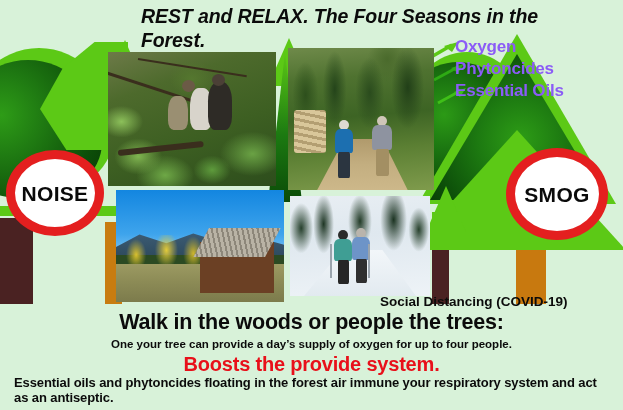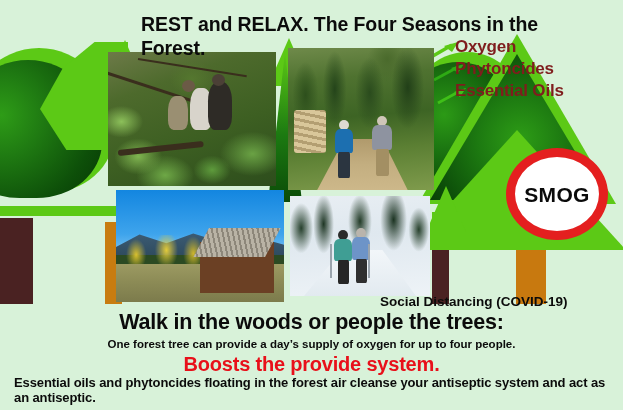--- a/index.html
+++ b/index.html
@@ -174,27 +174,28 @@
   .sign span {
     font-weight:bold; color:#0a0a0a; letter-spacing:.3px; line-height:1;
   }
   .sign-noise { left:6px;  top:150px; width:98px; height:86px; }
   .sign-noise span { font-size:21px; }
   .sign-smog  { left:506px;top:148px; width:102px; height:92px; }
   .sign-smog span  { font-size:21px;text-align:right; }
 
   
   .title {
-    position:absolute; left:141px; top:12px; width:452px;
+    position:absolute; left:141px; top:4px; width:452px;
     font-size:19.5px; font-weight:bold; color:#0b0b0b; line-height:1.24;
     letter-spacing:-.1px;
+    font-style:italic;
   }
   .oxy {
     position:absolute; left:455px; top:36px; width:168px;
-    font-size:17px; font-weight:bold; color:#7f1d1d; line-height:1.28;
+    font-size:17px; font-weight:bold; color:#8b5cf6; line-height:1.28;
     letter-spacing:-.2px;
   }
   .social {
     position:absolute; left:380px; top:294px;
     font-size:13.5px; font-weight:bold; color:#0b0b0b;
   }
   .walk {
     position:absolute; left:0; top:310px; width:623px; text-align:center;
     font-size:21.5px; font-weight:bold; color:#0b0b0b; letter-spacing:-.2px;
   }
@@ -308,31 +309,34 @@
     </div>
     <div class="person" style="left:62px; top:32px;">
       <div class="head" style="left:4px; top:0; width:10px; height:10px; background:#b9b4ac;"></div>
       <div class="body" style="left:0; top:9px; width:18px; height:23px; background:#6d94c8;"></div>
       <div class="legs" style="left:4px; top:31px; width:11px; height:24px; background:#2f2f2f;"></div>
     </div>
     <div style="position:absolute;left:40px;top:48px;width:2px;height:34px;background:#9aa4ad;"></div>
     <div style="position:absolute;left:78px;top:48px;width:2px;height:34px;background:#9aa4ad;"></div>
   </div>
 
+  <div class="sign sign-noise">
+    <span>NOISE</span>
+  </div>
   <div class="sign sign-smog">
     <span>SMOG</span>
   </div>
 
   <div class="title">REST  and  RELAX. The Four Seasons in the Forest.</div>
 
   <div class="oxy">
     <div>Oxygen</div>
     <div>Phytoncides</div>
     <div>Essential Oils</div>
   </div>
 
   <div class="social">Social Distancing (COVID-19)</div>
   <div class="walk">Walk in the woods or people the trees:</div>
-  <div class="onetree">One forest tree can provide a day’s supply of oxygen for up to four people.</div>
+  <div class="onetree">One your tree can provide a day’s supply of oxygen for up to four people.</div>
   <div class="boosts">Boosts the provide system.</div>
-  <div class="essential">Essential oils and phytoncides floating in the forest air cleanse your antiseptic system and act as an antiseptic.</div>
+  <div class="essential">Essential oils and phytoncides floating in the forest air immune your respiratory system and act as an antiseptic.</div>
 
 </div>
 
 </body></html>

